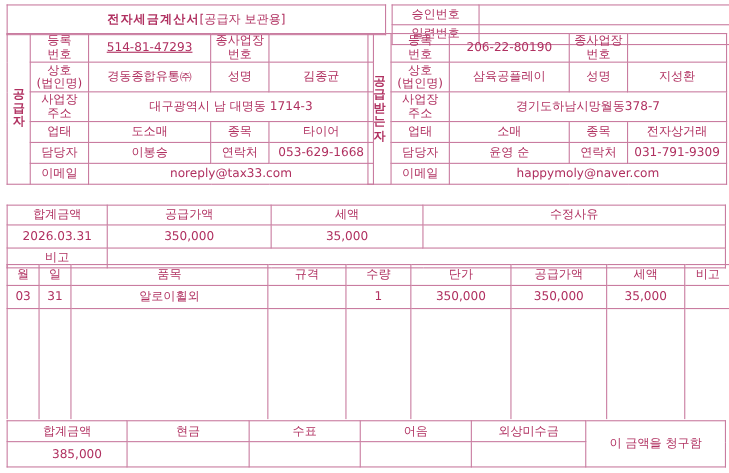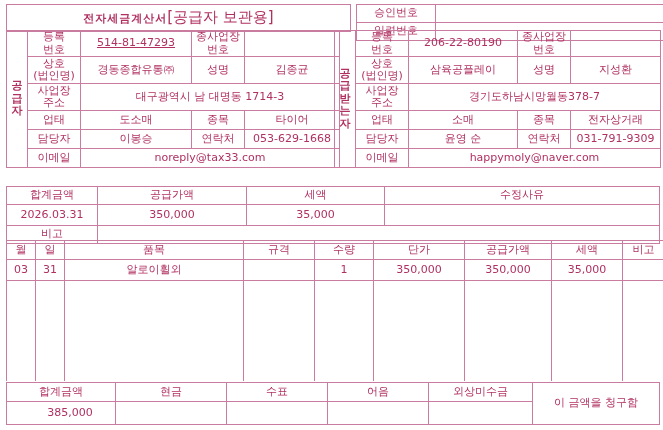--- a/index.html
+++ b/index.html
@@ -35,21 +35,21 @@
     overflow: hidden;
     white-space: nowrap;
   }
   .nb-b { border-bottom: none !important; }
   .title {
     font-size: 16px;
     font-weight: bold;
     letter-spacing: 1px;
   }
   .title .sub {
-    font-size: 15px;
+    font-size: 11px;
     font-weight: normal;
     letter-spacing: 0;
   }
   .vside {
     font-size: 12px;
     font-weight: bold;
     line-height: 1.35;
   }
   .lbl { font-size: 11px; }
   .rt { text-align: right; padding-right: 6px; }

